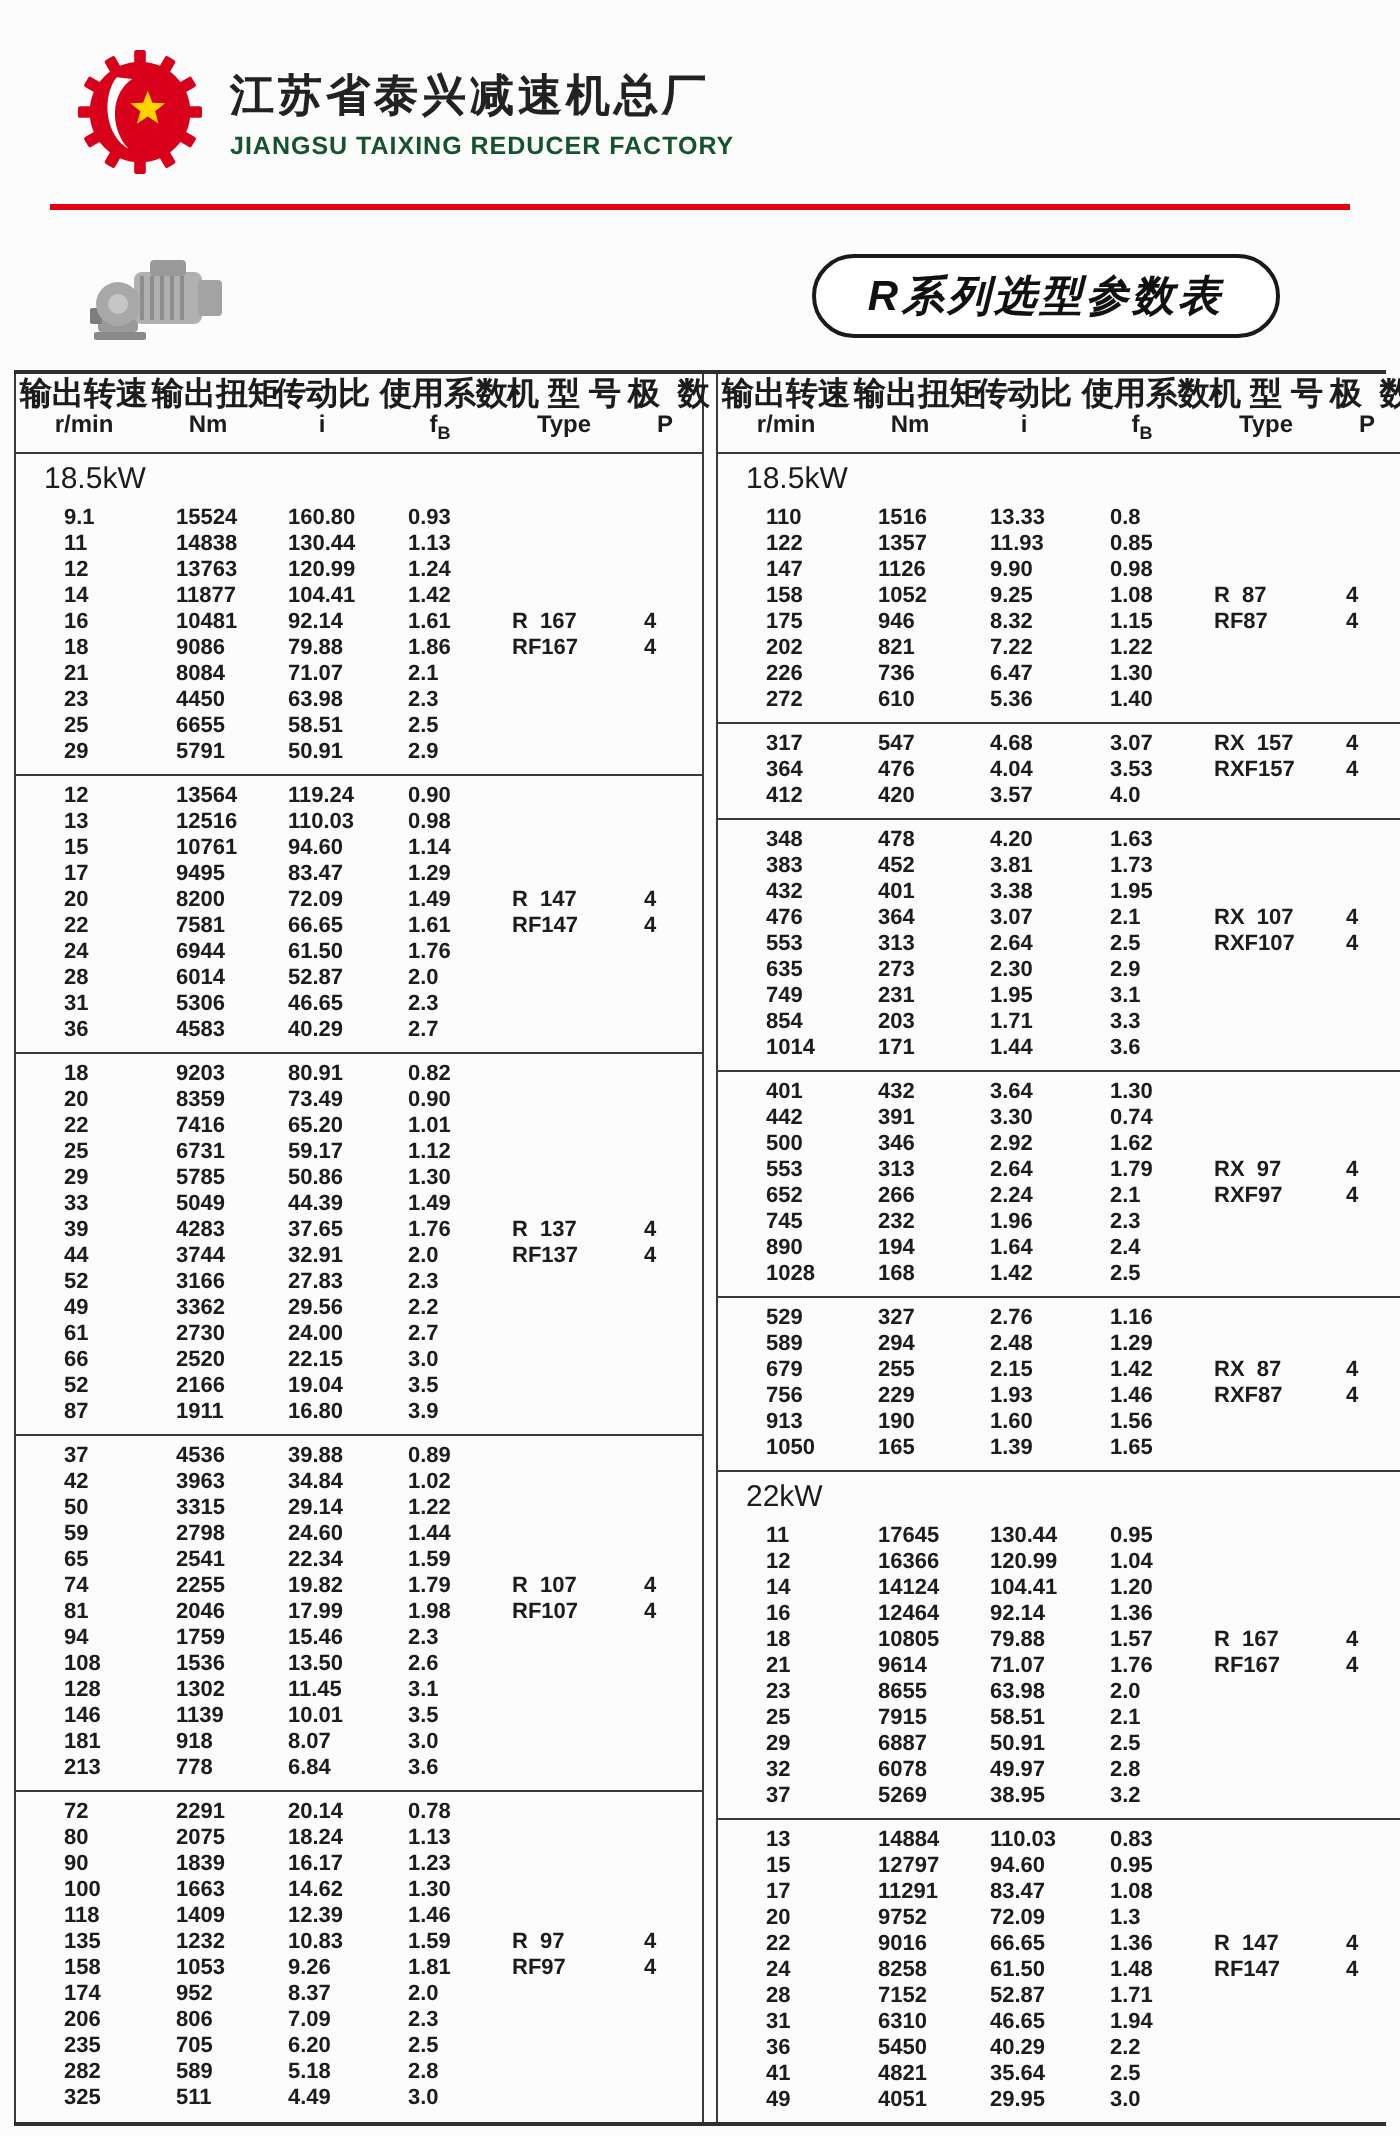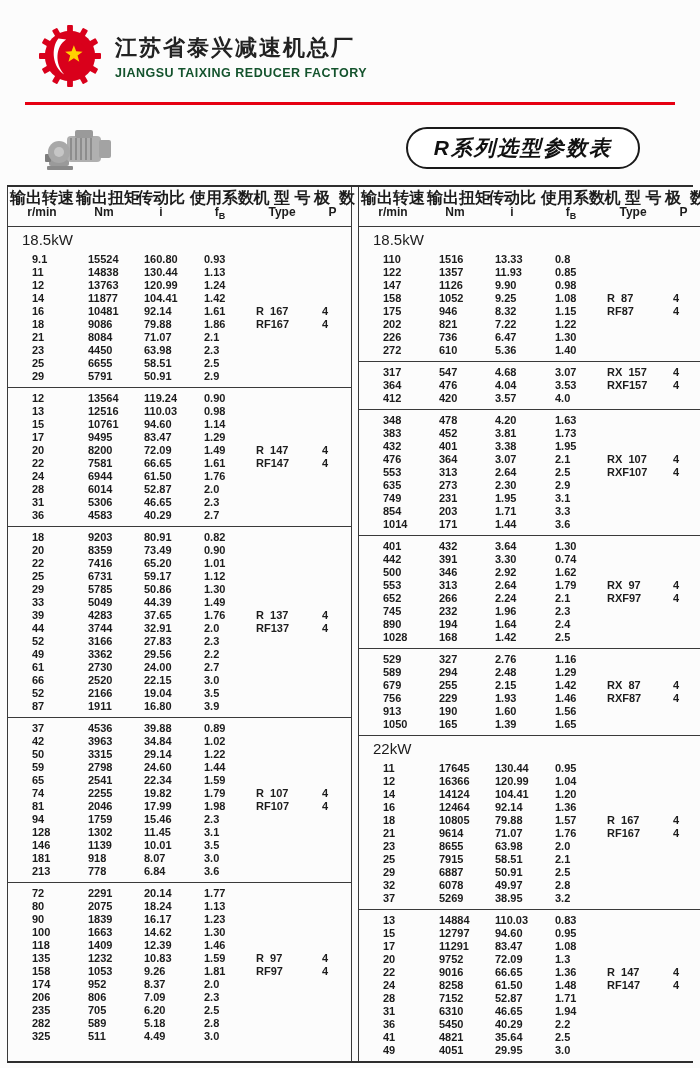--- a/index.html
+++ b/index.html
@@ -479,20 +479,28 @@
         </div>
         <div class="row">
           <span>94</span>
           <span>1759</span>
           <span>15.46</span>
           <span>2.3</span>
           <span></span>
           <span></span>
         </div>
         <div class="row">
+          <span>108</span>
+          <span>1536</span>
+          <span>13.50</span>
+          <span>2.6</span>
+          <span></span>
+          <span></span>
+        </div>
+        <div class="row">
           <span>128</span>
           <span>1302</span>
           <span>11.45</span>
           <span>3.1</span>
           <span></span>
           <span></span>
         </div>
         <div class="row">
           <span>146</span>
           <span>1139</span>
@@ -516,21 +524,21 @@
           <span>3.6</span>
           <span></span>
           <span></span>
         </div>
       </div>
       <div class="blk last">
         <div class="row">
           <span>72</span>
           <span>2291</span>
           <span>20.14</span>
-          <span>1.77</span>
+          <span>0.78</span>
           <span></span>
           <span></span>
         </div>
         <div class="row">
           <span>80</span>
           <span>2075</span>
           <span>18.24</span>
           <span>1.13</span>
           <span></span>
           <span></span>

